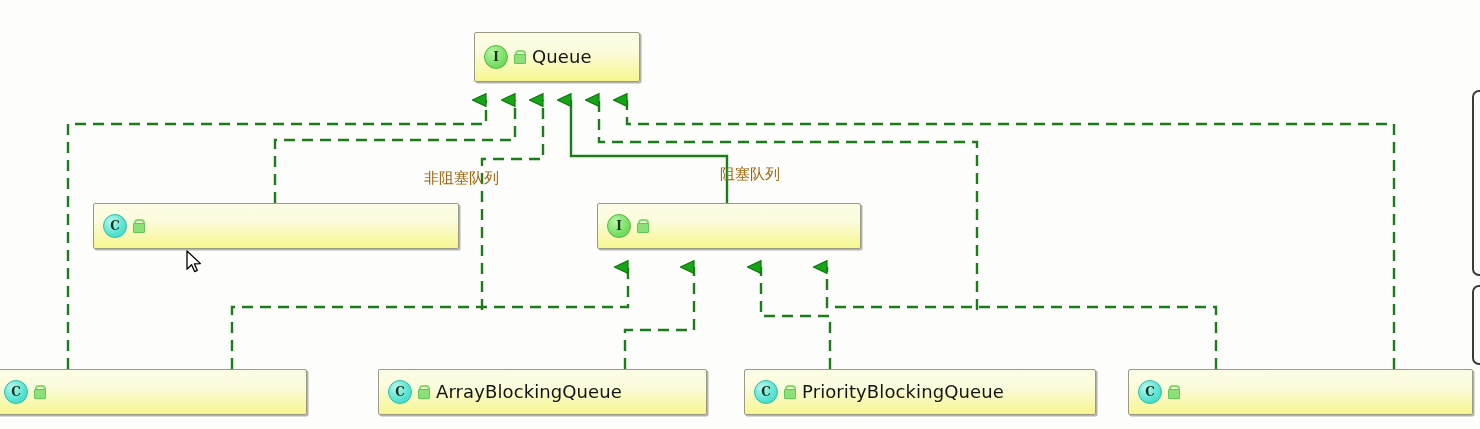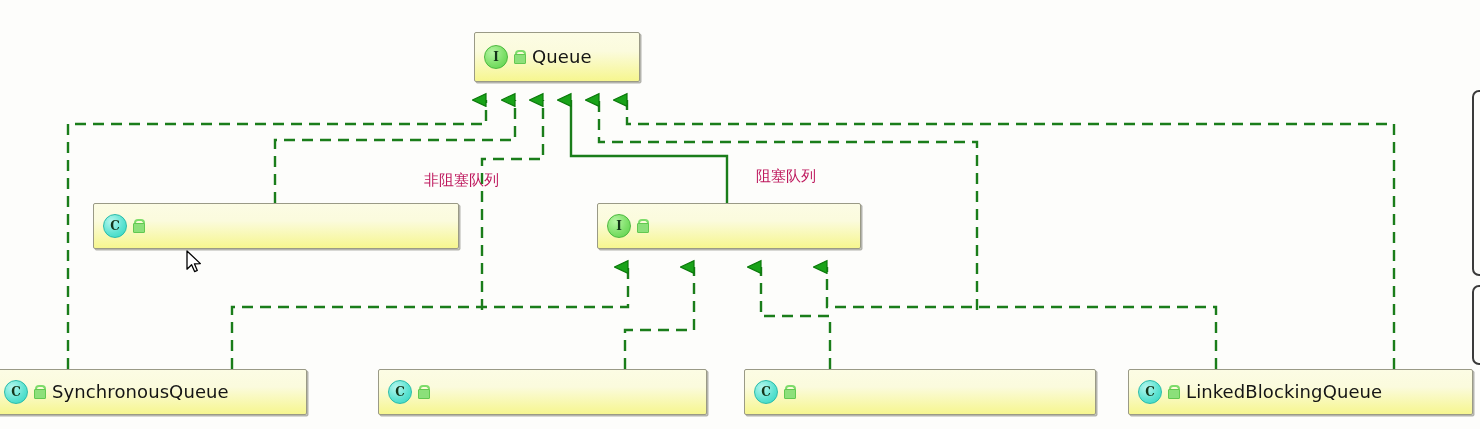--- a/index.html
+++ b/index.html
@@ -60,23 +60,23 @@
     border-radius:4px 4px 0 0;
   }
   .lock .body{
     position:absolute;left:0;bottom:0;width:10px;height:8px;
     background:#8ce07a;border:1px solid #62c851;border-radius:1px;
   }
 
   
   .annot{
     position:absolute;
-    color:#be185d;
+    color:#a16207;
     font-size:15px;
-    font-family:Liberation Sans, sans-serif;
+    font-family:Liberation Mono, monospace;
     white-space:nowrap;
     line-height:1;
   }
 
   
   .panel-stub{
     position:absolute;
     border:2px solid #3a3a3a;
     border-radius:7px;
     background:transparent;
@@ -146,51 +146,51 @@
         <span class="body"></span>
     </span>
   </div>
 
   <div class="node" style="left:-6px;top:369px;width:313px;height:46px;">
     <span class="badge cls">C</span>
     <span class="lock">
       <span class="shackle"></span>
         <span class="body"></span>
     </span>
-    <span class="label">SynchronousQueue</span>
   </div>
 
   <div class="node" style="left:378px;top:369px;width:329px;height:46px;">
     <span class="badge cls">C</span>
     <span class="lock">
       <span class="shackle"></span>
         <span class="body"></span>
     </span>
+    <span class="label">ArrayBlockingQueue</span>
   </div>
 
   <div class="node" style="left:744px;top:369px;width:352px;height:46px;">
     <span class="badge cls">C</span>
     <span class="lock">
       <span class="shackle"></span>
         <span class="body"></span>
     </span>
+    <span class="label">PriorityBlockingQueue</span>
   </div>
 
   <div class="node" style="left:1128px;top:369px;width:345px;height:46px;">
     <span class="badge cls">C</span>
     <span class="lock">
       <span class="shackle"></span>
         <span class="body"></span>
     </span>
-    <span class="label">LinkedBlockingQueue</span>
   </div>
 
   <div class="annot" style="left:424px;top:172px;">非阻塞队列</div>
 
-  <div class="annot" style="left:720px;top:168px;margin-left:36px;">阻塞队列</div>
+  <div class="annot" style="left:720px;top:168px;">阻塞队列</div>
 
   <div class="panel-stub" style="left:1472px;top:90px;width:40px;height:182px;"></div>
   <div class="panel-stub" style="left:1472px;top:285px;width:40px;height:76px;"></div>
 
   <svg id="cursor" style="left:186px;top:250px;" width="18" height="25" viewBox="0 0 18 25">
     <path d="M1,1 L1,19.2 L5.6,14.8 L8.6,21.6 L11.3,20.4 L8.4,13.8 L14.4,13.6 Z" fill="#ffffff" stroke="#000000" stroke-width="1.3" stroke-linejoin="round"></path>
   </svg>
 
 </div>
 

